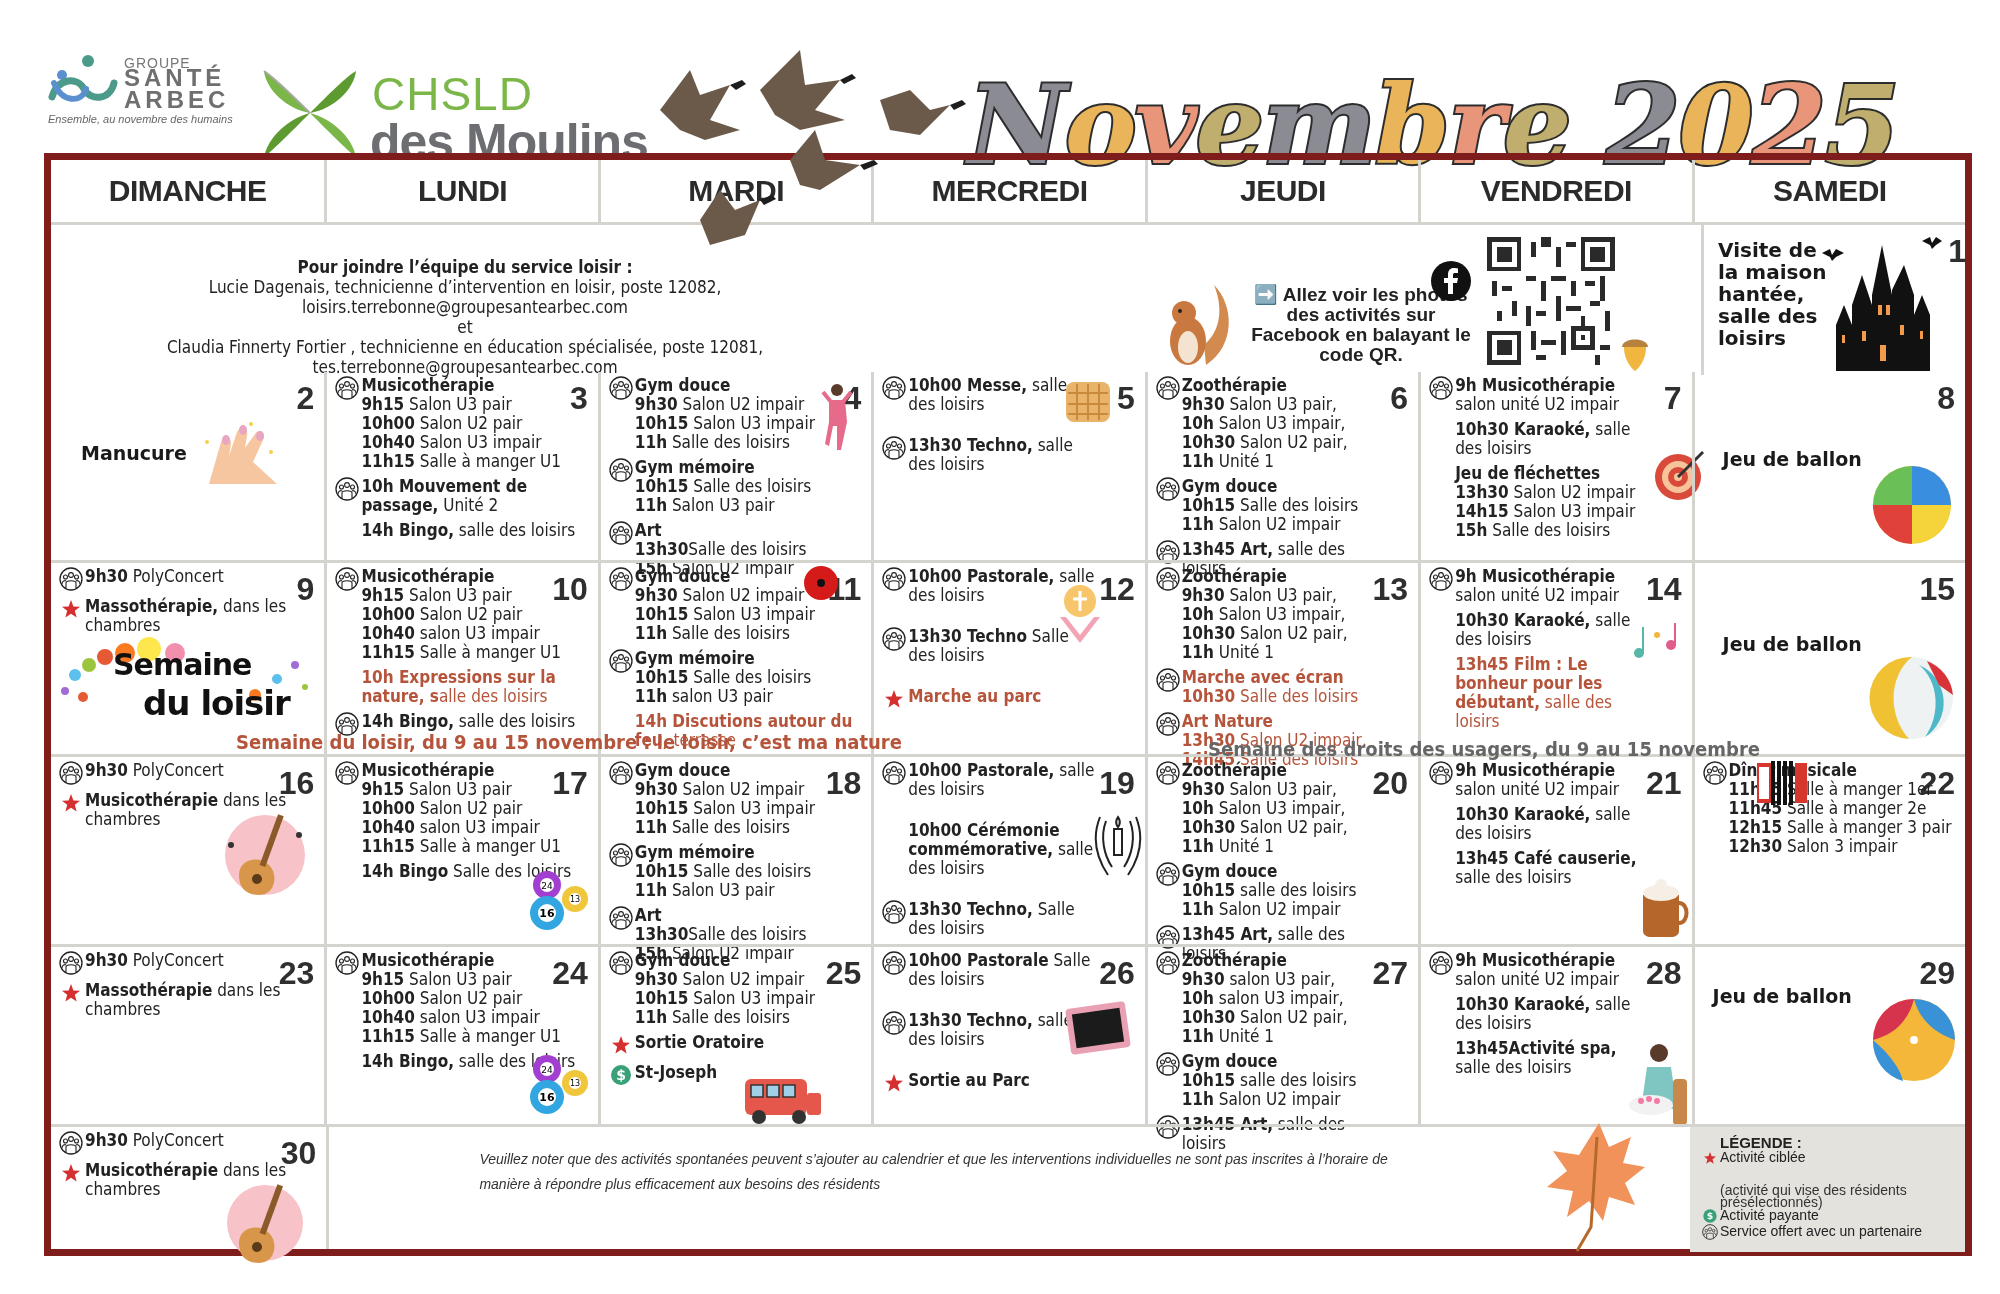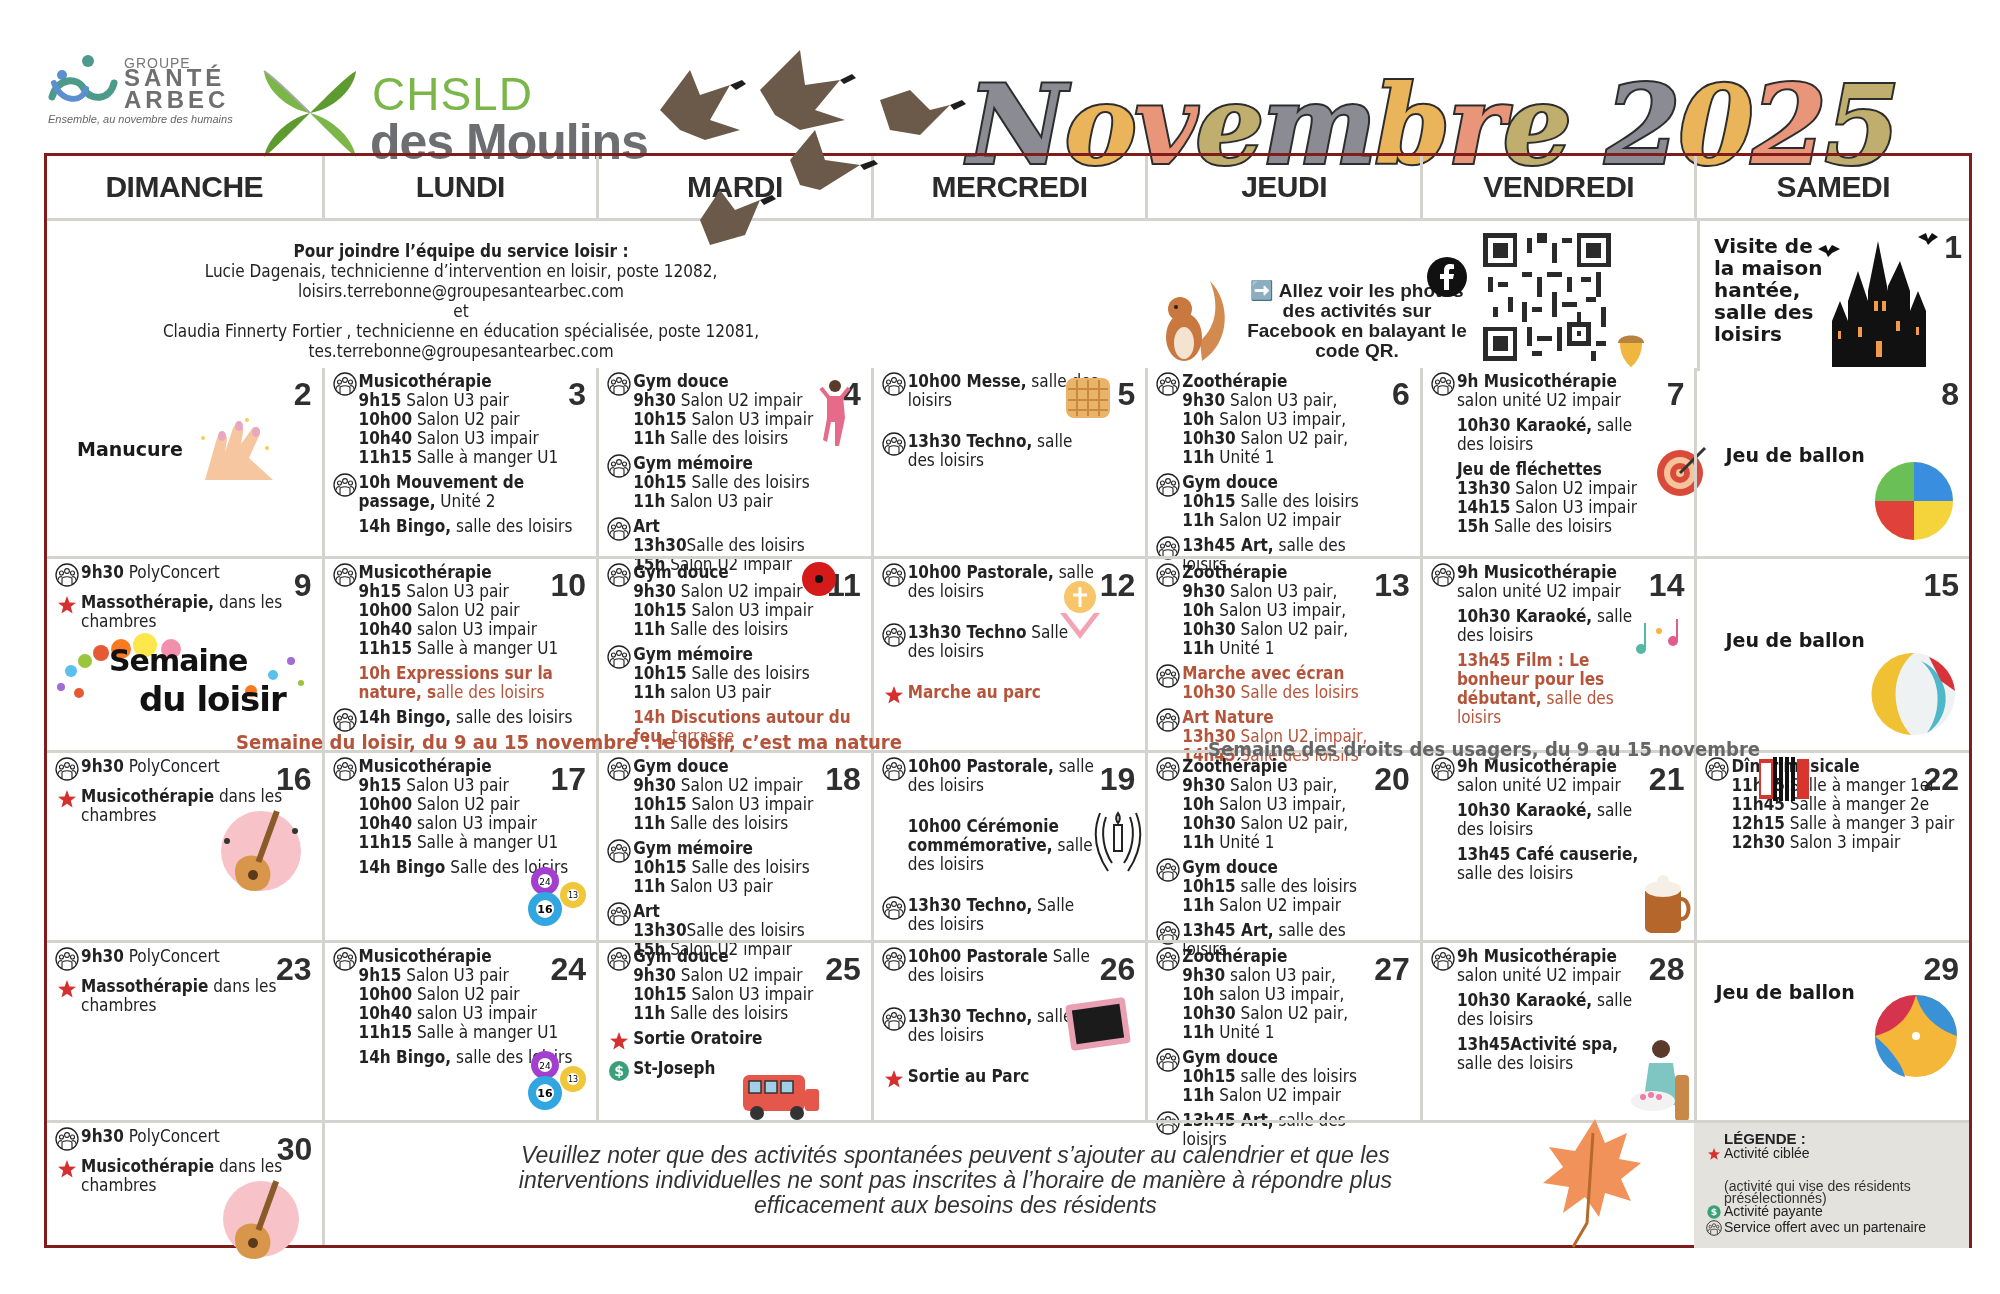--- a/index.html
+++ b/index.html
@@ -19,21 +19,21 @@
   .logo-chsld .leaf { position: absolute; left: 0; top: 0; width: 96px; height: 96px; }
   .logo-chsld .chsld { position: absolute; left: 110px; top: 2px; font-size: 46px; color: #7ab648; letter-spacing: 1px; font-family: "Liberation Sans Narrow", "Liberation Sans", sans-serif; }
   .logo-chsld .moulins { position: absolute; left: 108px; top: 48px; font-size: 50px; font-weight: bold; color: #6d6e71; letter-spacing: -1px; }
 
   .title { position: absolute; left: 968px; top: 46px; height: 120px; font-family: "DejaVu Serif", serif; font-style: italic; font-weight: bold; font-size: 108px; line-height: 120px; letter-spacing: -2px; white-space: nowrap; }
   .title span { -webkit-text-stroke: 4px #2d2d2d; paint-order: stroke fill; }
 
   .geese { position: absolute; left: 650px; top: 50px; width: 330px; height: 220px; pointer-events: none; z-index: 5; }
 
   
-  .calendar { position: absolute; left: 44px; top: 153px; width: 1928px; border: 3px solid #7f1d1d; }
+  .calendar { position: absolute; left: 44px; top: 153px; width: 1928px; border: 7px solid #7f1d1d; }
   .row { display: flex; border-top: 3px solid #d5d3cd; }
   .row:first-child { border-top: none; }
   .cell { position: relative; width: 275.4px; border-left: 3px solid #d5d3cd; overflow: visible; }
   .cell:first-child { border-left: none; }
   .dayname { height: 62px; display: flex; align-items: center; justify-content: center; font-size: 30px; font-weight: bold; color: #2b2b2b; letter-spacing: -0.5px; }
 
   .r-info { height: 150px; }
   .r1 { height: 188px; }
   .r2 { height: 194px; }
   .r3 { height: 190px; }
@@ -47,31 +47,31 @@
   .ev .ic.none { visibility: hidden; }
   .ev .body { flex: 1; }
   .ev .t { font-weight: bold; }
   .ev .l { display: block; }
   .orange { color: #b5543a; }
   .orange .t { color: #b5543a; }
 
   .center-big { position: absolute; font-family: "DejaVu Sans", sans-serif; font-weight: bold; font-size: 19px; }
 
   
-  .info-merged { position: absolute; left: 0; top: 0; width: 828px; height: 150px; text-align: center; font-family: "DejaVu Sans Condensed", "DejaVu Sans", sans-serif; font-size: 17px; line-height: 20px; padding-top: 20px; color: #222; }
+  .info-merged { position: absolute; left: 0; top: 0; width: 828px; height: 150px; text-align: center; font-family: "DejaVu Sans Condensed", "DejaVu Sans", sans-serif; font-size: 17px; line-height: 20px; padding-top: 32px; color: #222; }
   .info-merged .head { font-weight: bold; }
   .fb-block { position: absolute; left: 1105px; top: 0; width: 552px; height: 150px; }
   .fb-text { position: absolute; left: 90px; top: 60px; width: 230px; text-align: center; font-size: 19px; font-weight: bold; line-height: 20px; color: #222; }
   .qr { position: absolute; left: 330px; top: 12px; width: 130px; height: 128px; }
   .fb-icon { position: absolute; left: 275px; top: 36px; width: 40px; height: 40px; }
   .haunted-text { position: absolute; left: 14px; top: 14px; font-size: 20px; font-weight: bold; line-height: 22px; font-family: "DejaVu Sans", sans-serif; }
 
   .banner { position: absolute; font-family: "DejaVu Sans Condensed", "DejaVu Sans", sans-serif; font-weight: bold; font-size: 20px; white-space: nowrap; z-index: 3; }
 
-  .note { position: absolute; left: 280px; top: 20px; width: 1100px; text-align: center; font-style: italic; font-size: 23px; line-height: 25px; color: #333; }
+  .note { position: absolute; left: 280px; top: 20px; width: 1100px; text-align: left; font-style: italic; font-size: 14px; line-height: 25px; color: #333; }
   .legend { position: absolute; right: 0; top: 0; width: 275px; height: 125px; background: #e4e2dd; padding: 8px 0 0 30px; font-size: 14px; line-height: 15px; color: #222; }
   .legend .lh { font-weight: bold; font-size: 15px; }
   .legend .small { font-size: 14px; color: #333; line-height: 12px; margin-top: 19px; }
   .legend .li { display: flex; align-items: flex-start; }
   .legend .li svg { margin-left: -18px; margin-right: 2px; flex: 0 0 16px; }
 
   .deco { position: absolute; pointer-events: none; }
 </style>
 </head>
 <body>

